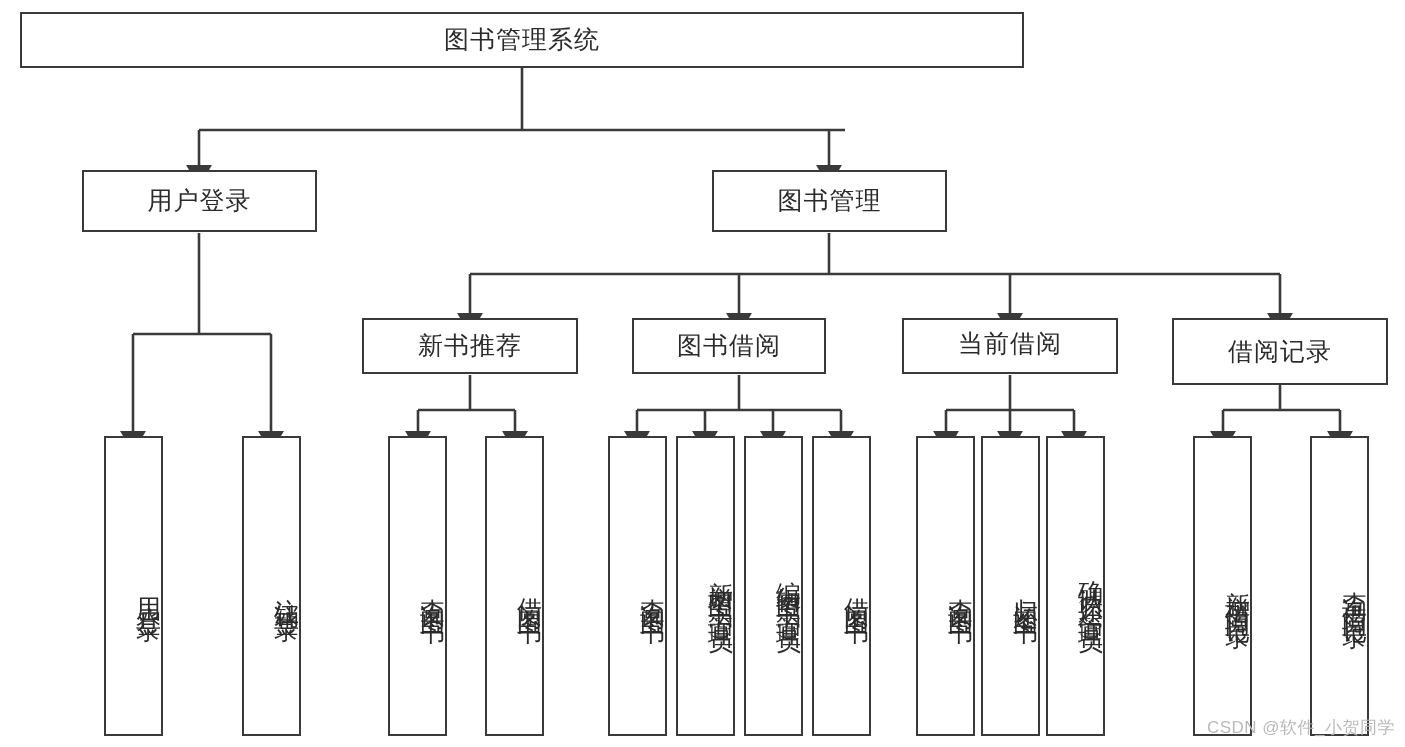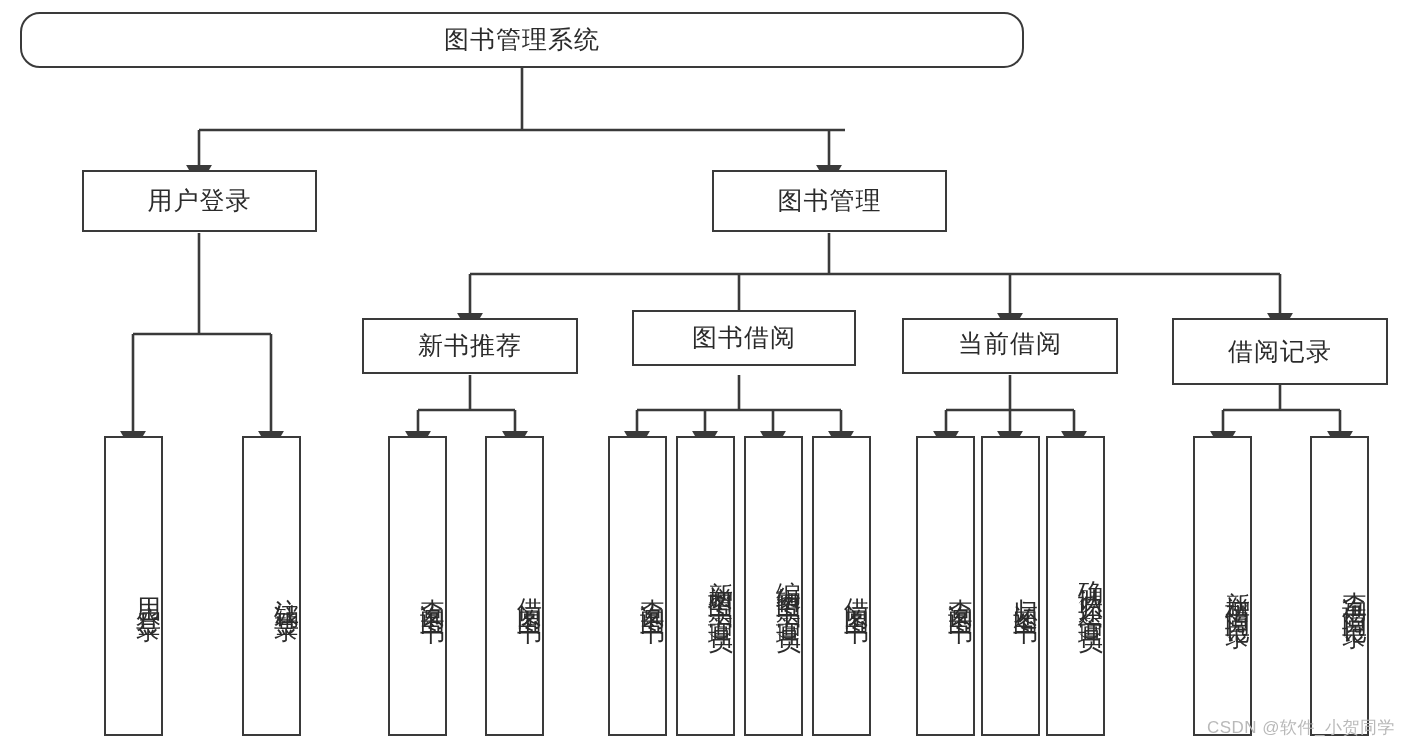--- a/index.html
+++ b/index.html
@@ -35,21 +35,20 @@
     justify-content: center;
     color: #2b2b2b;
   }
   .node.horiz {
     font-size: 25px;
     letter-spacing: 1px;
     line-height: 1.1;
   }
   .node.root {
     font-size: 25px;
-    border-radius: 20px;
   }
   .node.vert {
     writing-mode: vertical-rl;
     text-orientation: upright;
     font-size: 25px;
     letter-spacing: 7px;
     padding-top: 12px;
     align-items: flex-start;
     justify-content: center;
     line-height: 1.0;
@@ -119,21 +118,21 @@
       <path d="M1340,410 L1340,434" marker-end="url(#arrow)"></path>
     </g>
   </svg>
 
   <div class="node horiz root" style="left:20px; top:12px; width:1004px; height:56px;">图书管理系统</div>
 
   <div class="node horiz" style="left:82px; top:170px; width:235px; height:62px;">用户登录</div>
   <div class="node horiz" style="left:712px; top:170px; width:235px; height:62px;">图书管理</div>
 
   <div class="node horiz" style="left:362px; top:318px; width:216px; height:56px;">新书推荐</div>
-  <div class="node horiz" style="left:632px; top:310px; width:224px; height:56px;">图书借阅</div>
+  <div class="node horiz" style="left:632px; top:318px; width:194px; height:56px;">图书借阅</div>
   <div class="node horiz" style="left:902px; top:318px; width:216px; height:56px;font-family:Liberation Mono, monospace;">当前借阅</div>
   <div class="node horiz" style="left:1172px; top:318px; width:216px; height:67px;">借阅记录</div>
 
   <div class="node vert" style="left:104px; top:436px; width:59px; height:300px;">用户登录</div>
   <div class="node vert" style="left:242px; top:436px; width:59px; height:300px;">注销登录</div>
 
   <div class="node vert" style="left:388px; top:436px; width:59px; height:300px;">查询图书</div>
   <div class="node vert" style="left:485px; top:436px; width:59px; height:300px;">借阅图书</div>
 
   <div class="node vert" style="left:608px; top:436px; width:59px; height:300px;">查询图书</div>

